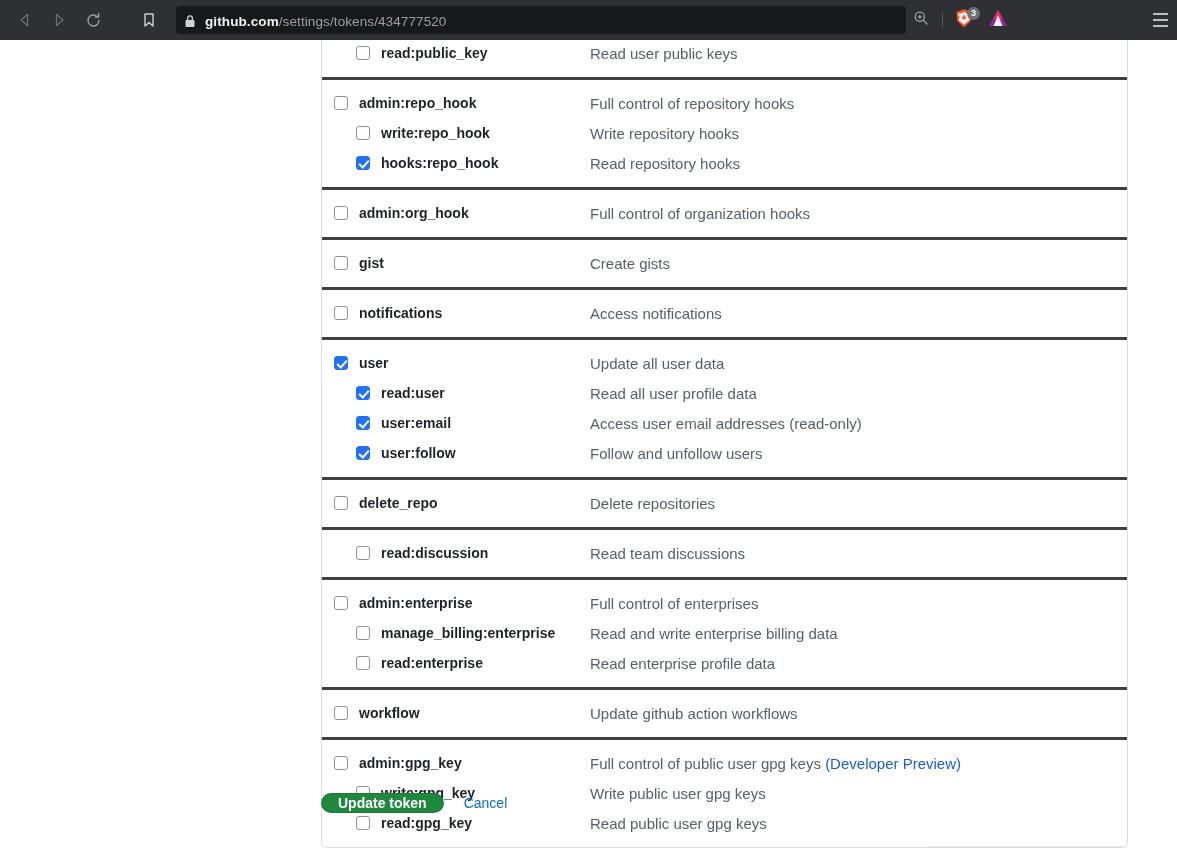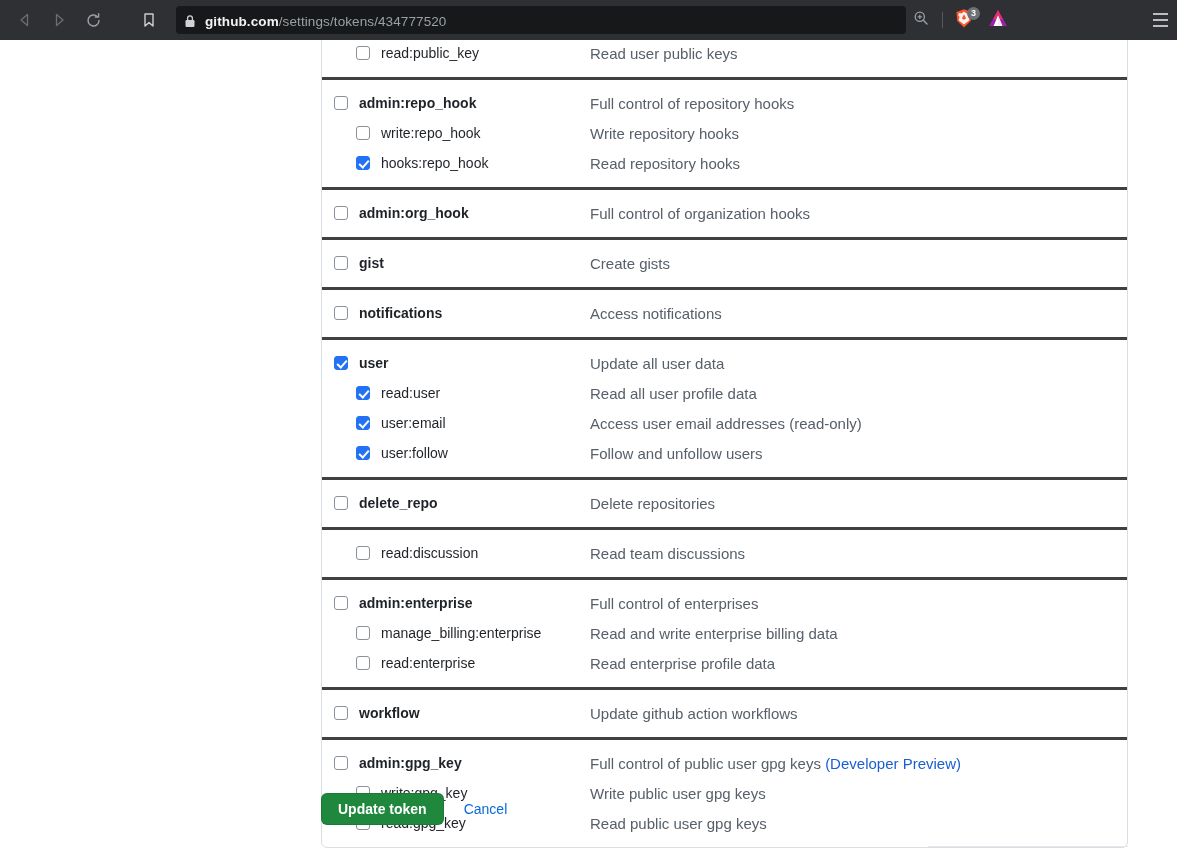--- a/index.html
+++ b/index.html
@@ -139,21 +139,21 @@
   }
 
   .scope-name {
     margin-left: 11px;
     font-size: 14px;
     color: #1f2328;
     white-space: nowrap;
   }
   .scope-row.parent .scope-name { font-weight: 700; }
   .scope-row.child { padding-left: 34px; }
-  .scope-row.child .scope-name { font-weight: 400; }
+  .scope-row.child .scope-name { font-weight: 700; }
 
   .scope-desc {
     position: absolute;
     left: 228px;
     font-size: 15px;
     color: #57606a;
     white-space: nowrap;
     margin-left: 40px;
   }
   .scope-desc a {
@@ -163,25 +163,25 @@
 
   
   #actions {
     position: absolute;
     left: 321px;
     top: 753px;
     display: flex;
     align-items: center;
   }
   #update-token-btn {
-    height: 32px;
+    height: 20px;
     padding: 0 16px;
     background: #1f883d;
     border: 1px solid rgba(27,31,36,0.15);
-    border-radius: 6px;
+    border-radius: 12px;
     color: #ffffff;
     font-size: 14px;
     font-weight: 700;
     font-family: "Liberation Sans", sans-serif;
     cursor: pointer;
     display: flex; align-items: center;
   }
   #cancel-link {
     margin-left: 20px;
     font-size: 14px;

